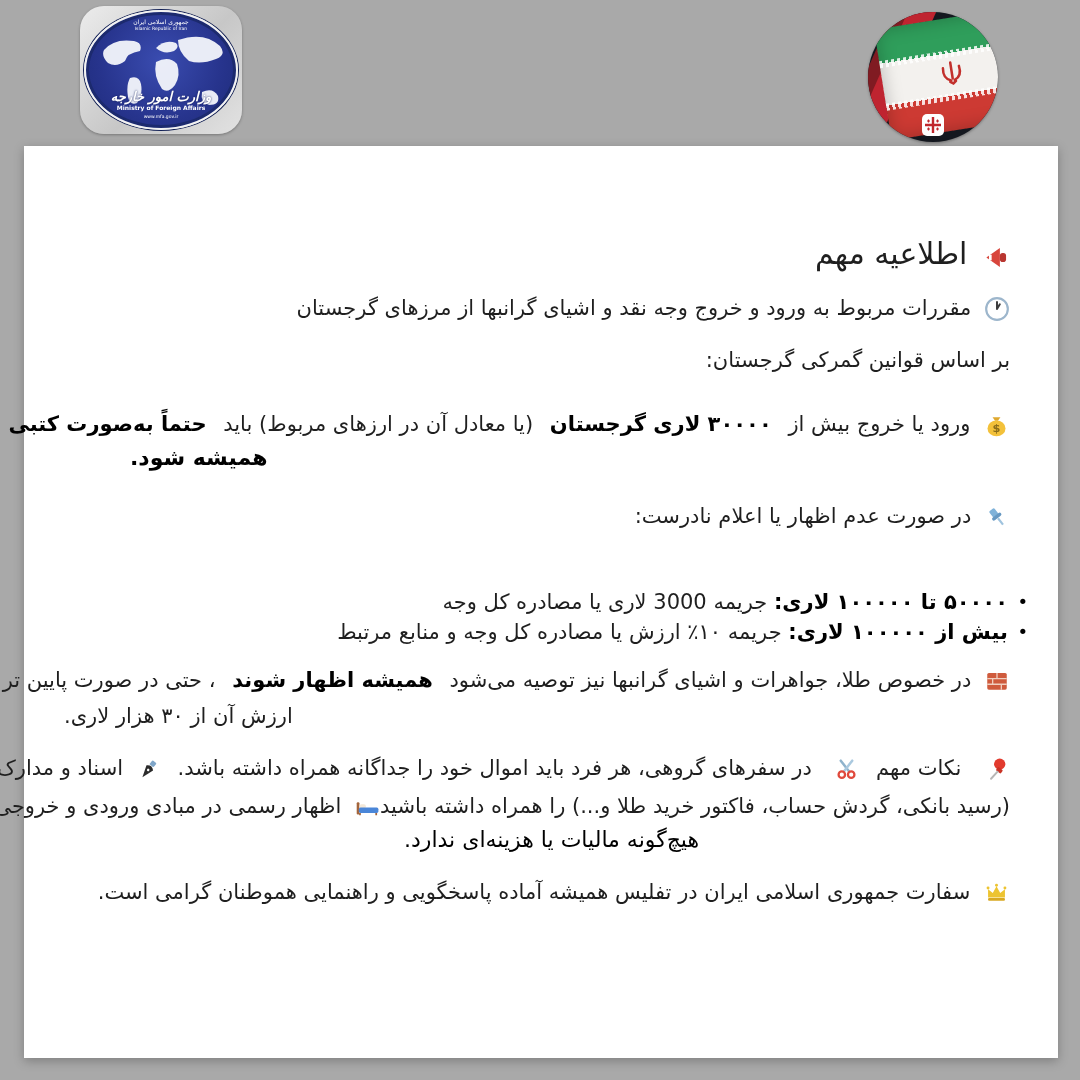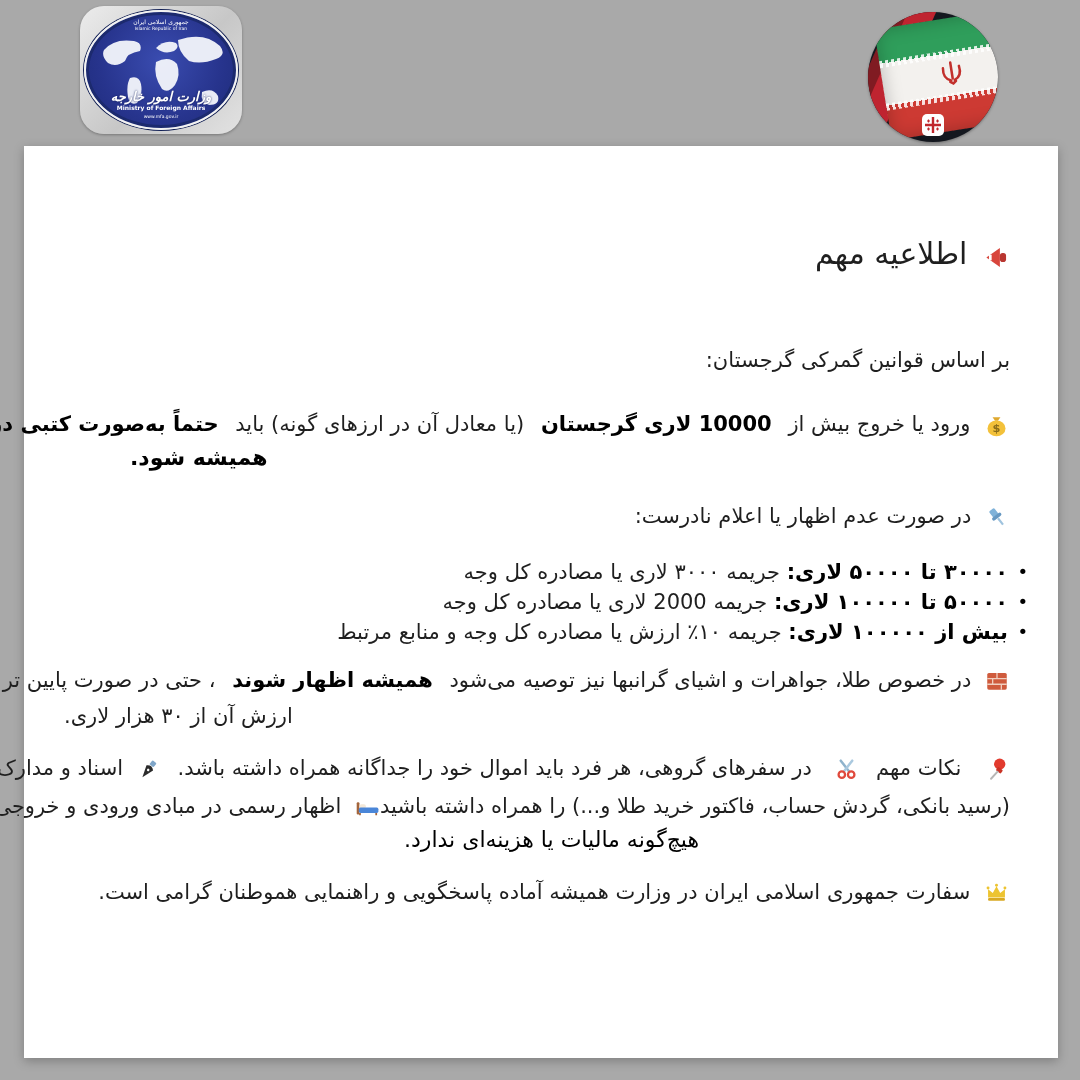--- a/index.html
+++ b/index.html
@@ -123,59 +123,62 @@
 
   <div class="line t-title">
     <span class="ico"><svg width="27" height="27" viewBox="0 0 24 24">
           <path d="M3 12 L15 3.5 v17 Z" fill="#d8453c"></path>
           <rect x="15" y="8" width="5.5" height="8" rx="2.5" fill="#b93630"></rect>
           <path d="M6.5 9.5 v5" stroke="#ffffff" stroke-width="2.4"></path>
         </svg></span>
     <span>اطلاعیه مهم</span>
   </div>
 
+  <div class="line t-sub">
+    <span class="ico"><svg width="26" height="26" viewBox="0 0 24 24">
+          <circle cx="12" cy="12" r="10" fill="#ffffff" stroke="#9db6cc" stroke-width="2"></circle>
+          <path d="M12 12 V5.5 M12 12 L14.6 7.6" stroke="#3a3a3a" stroke-width="1.8" stroke-linecap="round"></path>
+        </svg></span>
+    <span>مقررات مربوط به ورود و خروج وجه نقد و اشیای گرانبها از مرزهای گرجستان</span>
+  </div>
 
   <div class="line t-intro">
     <span>بر اساس قوانین گمرکی گرجستان:</span>
   </div>
 
   <div class="line t-rule1">
     <span class="ico"><svg width="27" height="27" viewBox="0 0 24 24">
           <path d="M8.5 5.5 h7 l-2.2 3.2 h-2.6 Z" fill="#dfa82e"></path>
           <ellipse cx="12" cy="15.5" rx="8" ry="7" fill="#f3c13a"></ellipse>
           <text x="12" y="19" font-size="10" font-weight="bold" text-anchor="middle" fill="#8a6d1a">$</text>
         </svg></span>
     <span>ورود یا خروج بیش از</span>
-    <span class="b gap">10000 لاری گرجستان</span>
-    <span>(یا معادل آن در ارزهای گونه) باید</span>
+    <span class="b gap">۳۰۰۰۰ لاری گرجستان</span>
+    <span>(یا معادل آن در ارزهای مربوط) باید</span>
     <span class="b gap">حتماً به‌صورت کتبی در گمرک</span>
   </div>
 
   <div class="line t-rule2">
     <span>همیشه شود.</span>
   </div>
 
   <div class="line t-pen">
     <span class="ico"><svg width="26" height="26" viewBox="0 0 24 24">
           <g transform="rotate(-38 12 12)">
             <rect x="9" y="3.5" width="6" height="7" rx="1.5" fill="#7fb2d9"></rect>
             <rect x="7" y="10" width="10" height="3.2" rx="1.6" fill="#6698c2"></rect>
             <path d="M12 13.5 V21" stroke="#9fc3de" stroke-width="2"></path>
           </g>
         </svg></span>
     <span>در صورت عدم اظهار یا اعلام نادرست:</span>
   </div>
 
-  <div class="line t-li1 bullet-row">
-    <span class="dot">•</span><span class="b">۳۰۰۰۰ تا ۵۰۰۰۰ لاری:</span>
-    <span>جریمه ۳۰۰۰ لاری یا مصادره کل وجه</span>
-  </div>
   <div class="line t-li2 bullet-row">
     <span class="dot">•</span><span class="b">۵۰۰۰۰ تا ۱۰۰۰۰۰ لاری:</span>
-    <span>جریمه 2000 لاری یا مصادره کل وجه</span>
+    <span>جریمه 3000 لاری یا مصادره کل وجه</span>
   </div>
   <div class="line t-li3 bullet-row">
     <span class="dot">•</span><span class="b">بیش از ۱۰۰۰۰۰ لاری:</span>
     <span>جریمه ۱۰‏٪ ارزش یا مصادره کل وجه و منابع مرتبط</span>
   </div>
 
   <div class="line t-gold1">
     <span class="ico"><svg width="26" height="26" viewBox="0 0 24 24">
           <rect x="3" y="4.5" width="18" height="15.5" rx="1.5" fill="#cf5b3d"></rect>
           <path d="M3 9.8 h18 M3 15 h18 M12 4.5 v5.3 M8 9.8 v5.2 M16 15 v5" stroke="#f0cfc0" stroke-width="1.2" fill="none"></path>
@@ -225,16 +228,16 @@
   </div>
 
   <div class="line t-foot">
     <span class="ico"><svg width="27" height="27" viewBox="0 0 24 24">
           <path d="M4.5 16.5 L4.5 9 L8.7 12.5 L12 6.5 L15.3 12.5 L19.5 9 L19.5 16.5 Z" fill="#edc431"></path>
           <rect x="4.5" y="16.8" width="15" height="2.6" rx="1" fill="#d9a922"></rect>
           <circle cx="4.5" cy="8" r="1.3" fill="#edc431"></circle>
           <circle cx="12" cy="5.5" r="1.3" fill="#edc431"></circle>
           <circle cx="19.5" cy="8" r="1.3" fill="#edc431"></circle>
         </svg></span>
-    <span>سفارت جمهوری اسلامی ایران در وزارت همیشه آماده پاسخگویی و راهنمایی هموطنان گرامی است.</span>
+    <span>سفارت جمهوری اسلامی ایران در تفلیس همیشه آماده پاسخگویی و راهنمایی هموطنان گرامی است.</span>
   </div>
 
 </div>
 
 </body></html>

